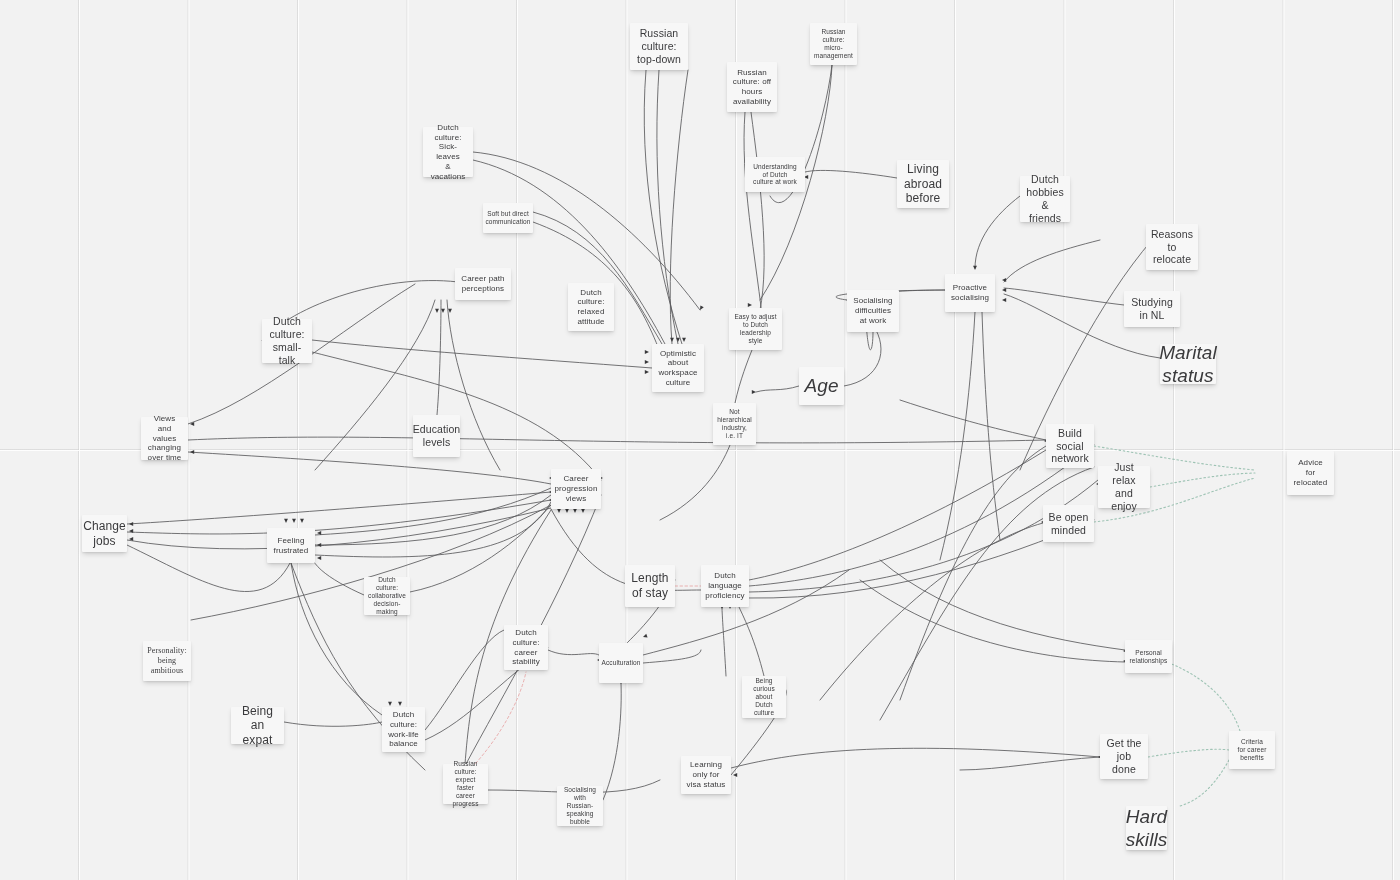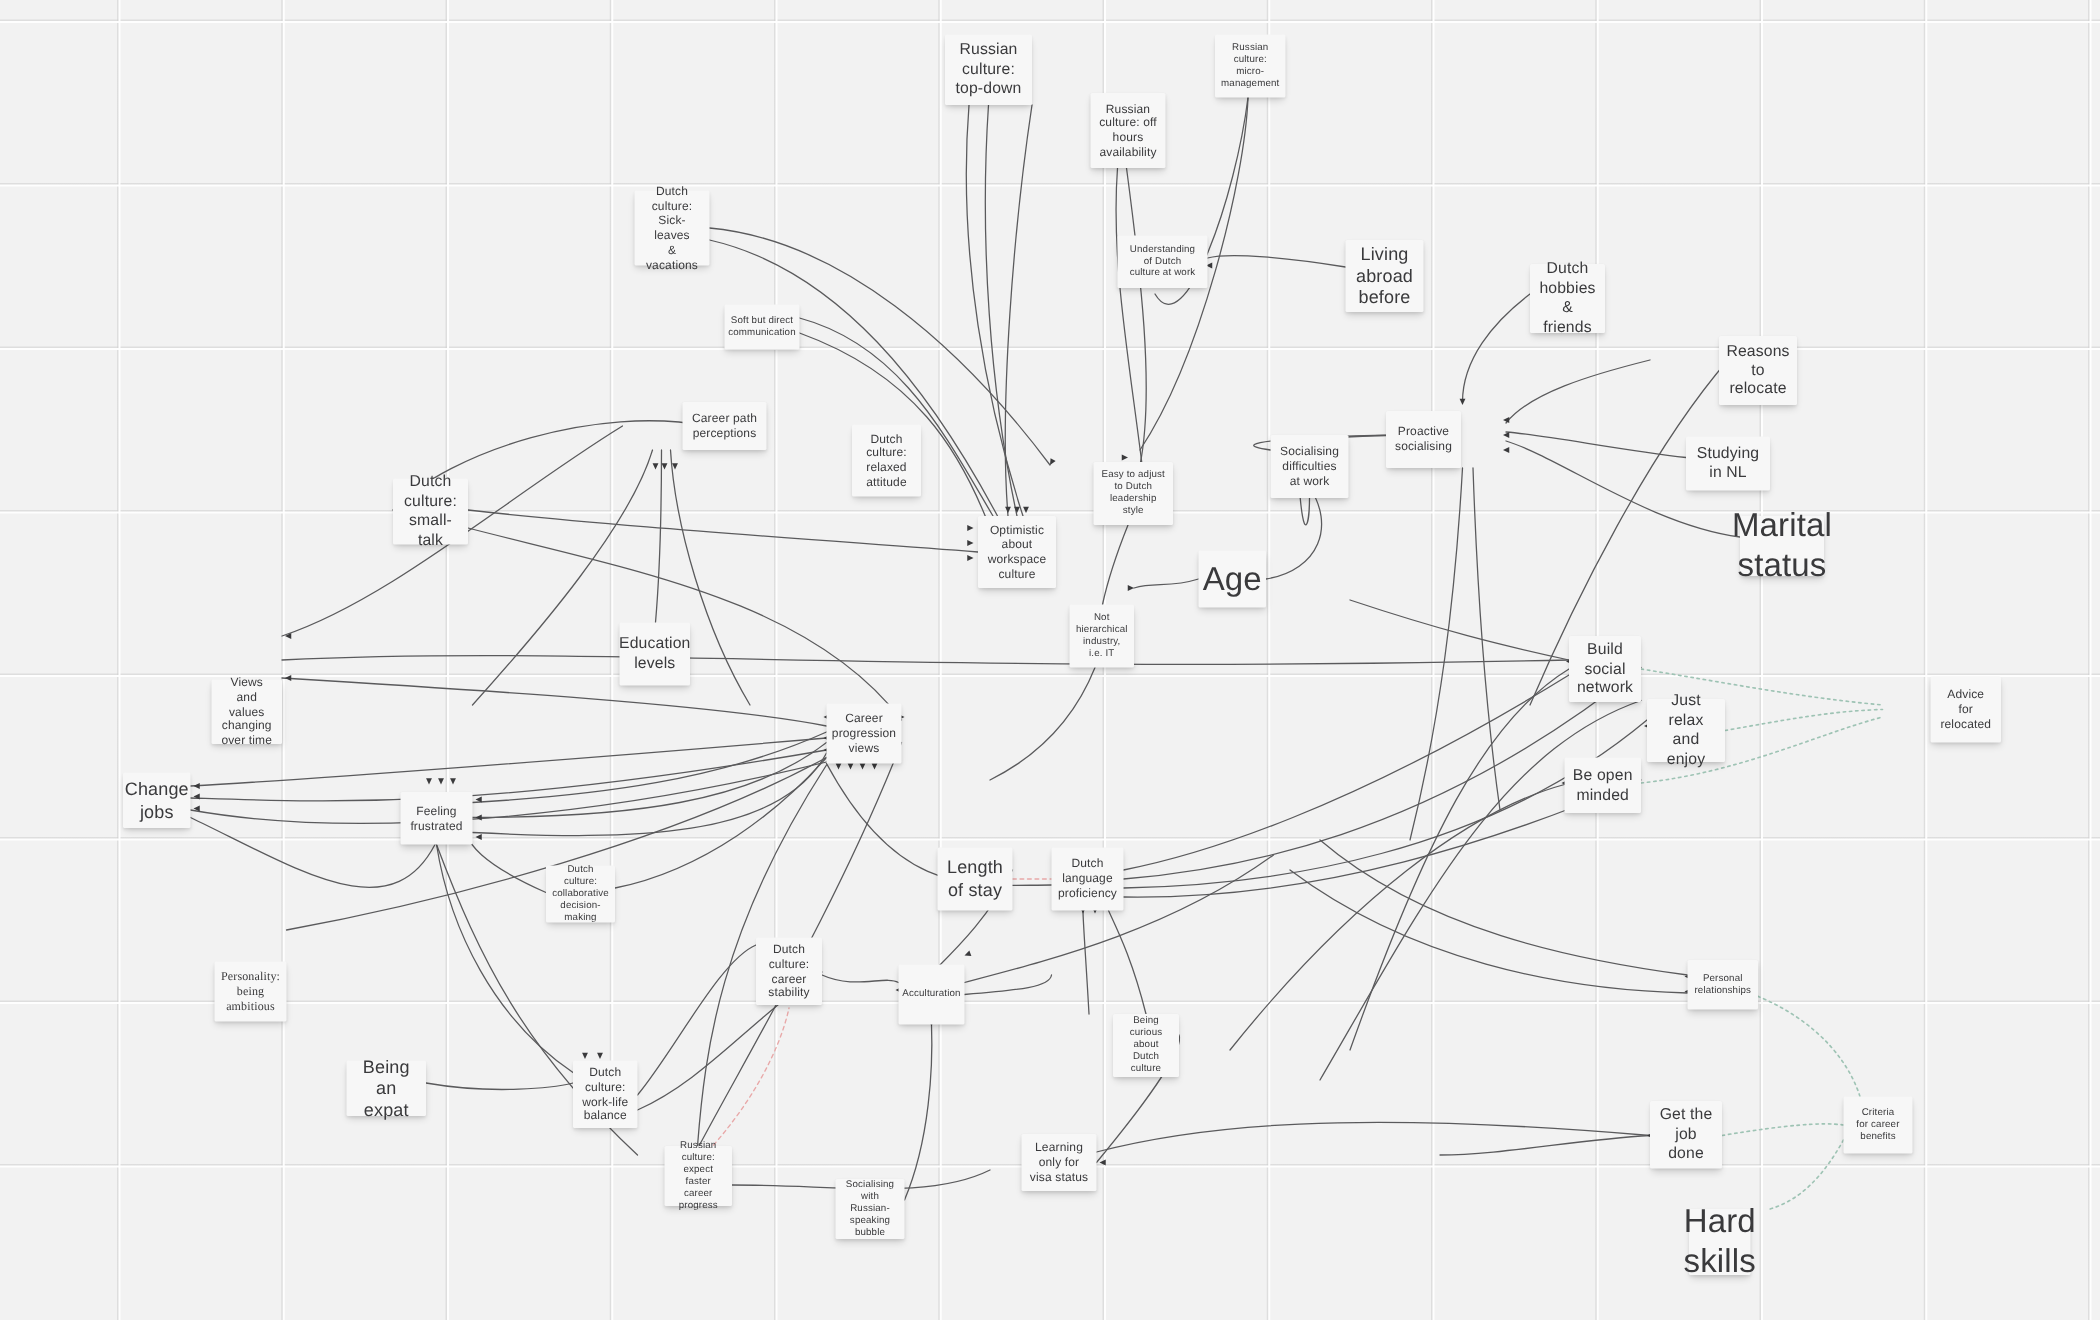--- a/index.html
+++ b/index.html
@@ -44,21 +44,21 @@
     padding: 4px 5px;
     box-shadow: 0 3px 5px -1px rgba(0,0,0,0.16), 0 1px 2px rgba(0,0,0,0.07);
     border-radius: 1px;
     white-space: pre-line;
     letter-spacing: 0.1px;
   }
   .sz-xs { font-size: 6.5px; }
   .sz-s  { font-size: 8px; }
   .sz-m  { font-size: 10.5px; }
   .sz-l  { font-size: 12px; }
-  .sz-xl { font-size: 22px; }
+  .sz-xl { font-size: 19px; font-style: italic; }
 </style>
 </head>
 <body>
 
 <div id="canvas">
 
   <svg id="edge-layer" viewBox="0 0 1400 880" preserveAspectRatio="none">
       <path d="M688,70 C676,150 666,270 672,344" fill="none" stroke="#5a5a5c" stroke-width="0.85" stroke-linecap="round"></path>
       <path d="M659,70 C653,160 660,260 678,344" fill="none" stroke="#5a5a5c" stroke-width="0.85" stroke-linecap="round"></path>
       <path d="M646,70 C638,170 658,270 682,344" fill="none" stroke="#5a5a5c" stroke-width="0.85" stroke-linecap="round"></path>
@@ -229,21 +229,21 @@
 relocate</div>
       <div class="node sz-s" style="left: 415px; top: 268px; width: 56px; height: 32px; margin-left: 40px;">Career path
 perceptions</div>
       <div class="node sz-s" style="left: 568px; top: 283px; width: 46px; height: 48px;">Dutch
 culture:
 relaxed
 attitude</div>
       <div class="node sz-s" style="left: 847px; top: 290px; width: 52px; height: 42px;">Socialising
 difficulties
 at work</div>
-      <div class="node sz-s" style="left: 924px; top: 274px; width: 50px; height: 38px; text-align: center;">Proactive
+      <div class="node sz-s" style="left: 945px; top: 274px; width: 50px; height: 38px; text-align: center;">Proactive
 socialising</div>
       <div class="node sz-m" style="left: 1124px; top: 291px; width: 56px; height: 36px;">Studying
 in NL</div>
       <div class="node sz-m" style="left: 262px; top: 319px; width: 50px; height: 44px;">Dutch
 culture:
 small-talk</div>
       <div class="node sz-xs" style="left: 729px; top: 308px; width: 53px; height: 42px;">Easy to adjust
 to Dutch
 leadership
 style</div>
@@ -253,21 +253,21 @@
 about
 workspace
 culture</div>
       <div class="node sz-xl" style="left: 799px; top: 367px; width: 45px; height: 38px;">Age</div>
       <div class="node sz-xs" style="left: 713px; top: 403px; width: 43px; height: 42px;">Not
 hierarchical
 industry,
 i.e. IT</div>
       <div class="node sz-m" style="left: 413px; top: 415px; width: 47px; height: 42px;">Education
 levels</div>
-      <div class="node sz-s" style="left: 141px; top: 417px; width: 47px; height: 43px; margin-top: 36px;">Views and
+      <div class="node sz-s" style="left: 141px; top: 417px; width: 47px; height: 43px;">Views and
 values
 changing
 over time</div>
       <div class="node sz-m" style="left: 1046px; top: 424px; width: 48px; height: 44px;">Build
 social
 network</div>
       <div class="node sz-s" style="left: 1255px; top: 451px; width: 47px; height: 44px; margin-left: 32px;">Advice
 for
 relocated</div>
       <div class="node sz-m" style="left: 1098px; top: 466px; width: 52px; height: 42px;">Just relax

